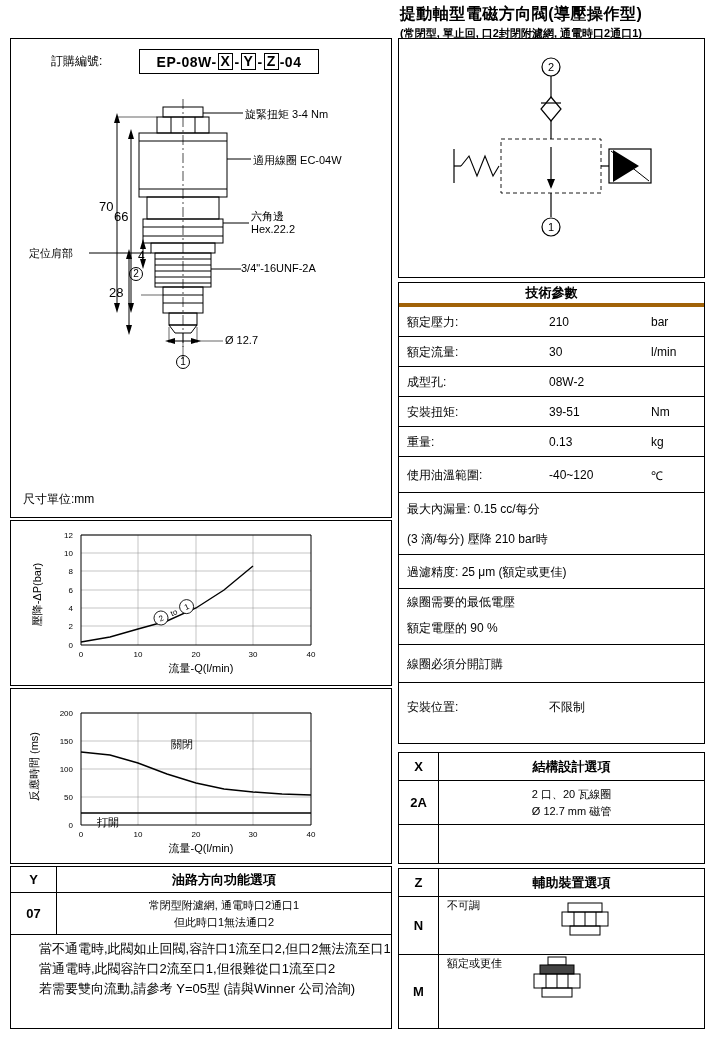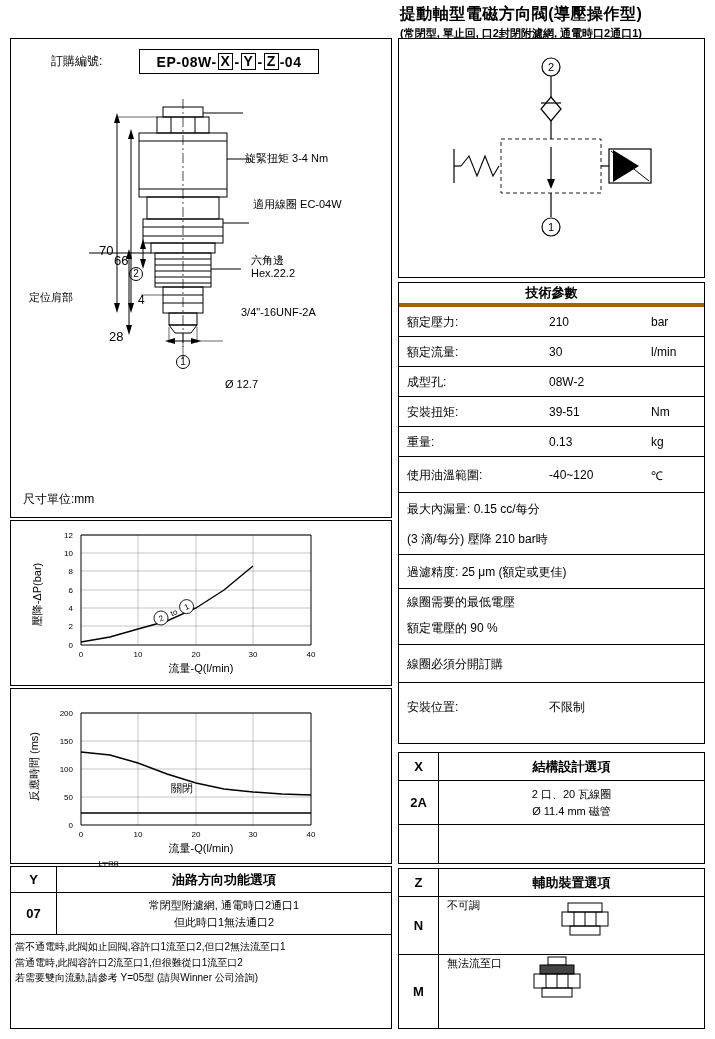--- a/index.html
+++ b/index.html
@@ -34,21 +34,21 @@
     position:absolute; left:118px; top:0px; width:180px; height:25px;
     border:1px solid #000; font-weight:bold; font-size:14px;
     display:flex; align-items:center; justify-content:center; letter-spacing:0.5px;
   }
   .order-code span.seg { padding:0 1px; }
   .order-code span.boxed { border:1px solid #000; padding:0 2px; line-height:1.05; }
 
   
   .drawing { position:absolute; left:0; top:40px; width:382px; height:400px; }
 
-  .lbl { position:absolute; font-size:11px; white-space:nowrap;margin-top:44px; }
+  .lbl { position:absolute; font-size:11px; white-space:nowrap; }
 
   .unit-note { position:absolute; left:12px; top:452px; font-size:12px; }
 
   
   .circnum {
     display:inline-flex; align-items:center; justify-content:center;
     width:14px; height:14px; border:1px solid #000; border-radius:50%;
     font-size:10px; line-height:1;
   }
 
@@ -69,21 +69,21 @@
       font-weight:bold; font-size:13px;}
   .ytbl-head .c2 { position:absolute; left:46px; top:0; right:0; height:100%;
       display:flex;align-items:center;justify-content:center; font-weight:bold; font-size:13px;}
   .ytbl-body { top:26px; height:42px; border-bottom:1px solid #000; }
   .ytbl-body .c1 { position:absolute; left:0; top:0; width:46px; height:100%;
       border-right:1px solid #000; display:flex;align-items:center;justify-content:center;
       font-weight:bold; font-size:13px;}
   .ytbl-body .c2 { position:absolute; left:46px; top:0; right:0; height:100%;
       display:flex;flex-direction:column;align-items:center;justify-content:center;
       font-size:11px; line-height:1.5;}
-  .ytbl-note { top:68px; padding:4px 4px 0 4px; font-size:10px; line-height:1.55; }
+  .ytbl-note { top:68px; padding:4px 4px 0 4px; font-size:13px; line-height:1.55;margin-left:24px; }
 
   
   #symbol-box { left:398px; top:38px; width:307px; height:240px; }
   #spec-box { left:398px; top:282px; width:307px; height:462px; }
   #x-box { left:398px; top:752px; width:307px; height:112px; }
   #z-box { left:398px; top:868px; width:307px; height:161px; }
 
   .spec-title {
     position:absolute; left:0; top:0; width:100%; height:24px;
     border-bottom:4px solid #a16207; display:flex; align-items:center; justify-content:center;
@@ -450,21 +450,21 @@
 
   <div class="box" id="x-box">
     <div class="xz-head">
       <div class="c1">X</div>
       <div class="c2">結構設計選項</div>
     </div>
     <div class="xz-row" style="top:28px; height:44px;">
       <div class="c1">2A</div>
       <div class="c2">
         <div>2 口、20 瓦線圈</div>
-        <div>Ø 11.4 mm 磁管</div>
+        <div>Ø 12.7 mm 磁管</div>
       </div>
     </div>
     <div class="xz-row" style="top:72px; height:38px; border-bottom:none;">
       <div class="c1"></div>
       <div class="c2"></div>
     </div>
   </div>
 
   <div class="box" id="z-box">
     <div class="xz-head">
@@ -485,21 +485,21 @@
             <line x1="46" y1="15" x2="46" y2="29"></line>
             <rect x="20" y="29" width="30" height="9"></rect>
           </g>
         </svg>
       </div>
     </div>
 
     <div class="xz-row" style="top:86px; height:73px; border-bottom:none;">
       <div class="c1">M</div>
       <div class="c2 left" style="flex-direction:row; justify-content:flex-start;">
-        <span>無法流至口</span>
+        <span>額定或更佳</span>
         <svg width="70" height="58" viewBox="0 0 70 58" style="margin-left:20px;">
           <g stroke="#000" fill="none" stroke-width="1">
             <rect x="26" y="2" width="18" height="8"></rect>
             <rect x="18" y="10" width="34" height="9" fill="#444"></rect>
             <rect x="12" y="19" width="46" height="14"></rect>
             <line x1="24" y1="19" x2="24" y2="33"></line>
             <line x1="35" y1="19" x2="35" y2="33"></line>
             <line x1="46" y1="19" x2="46" y2="33"></line>
             <rect x="20" y="33" width="30" height="9"></rect>
           </g>

